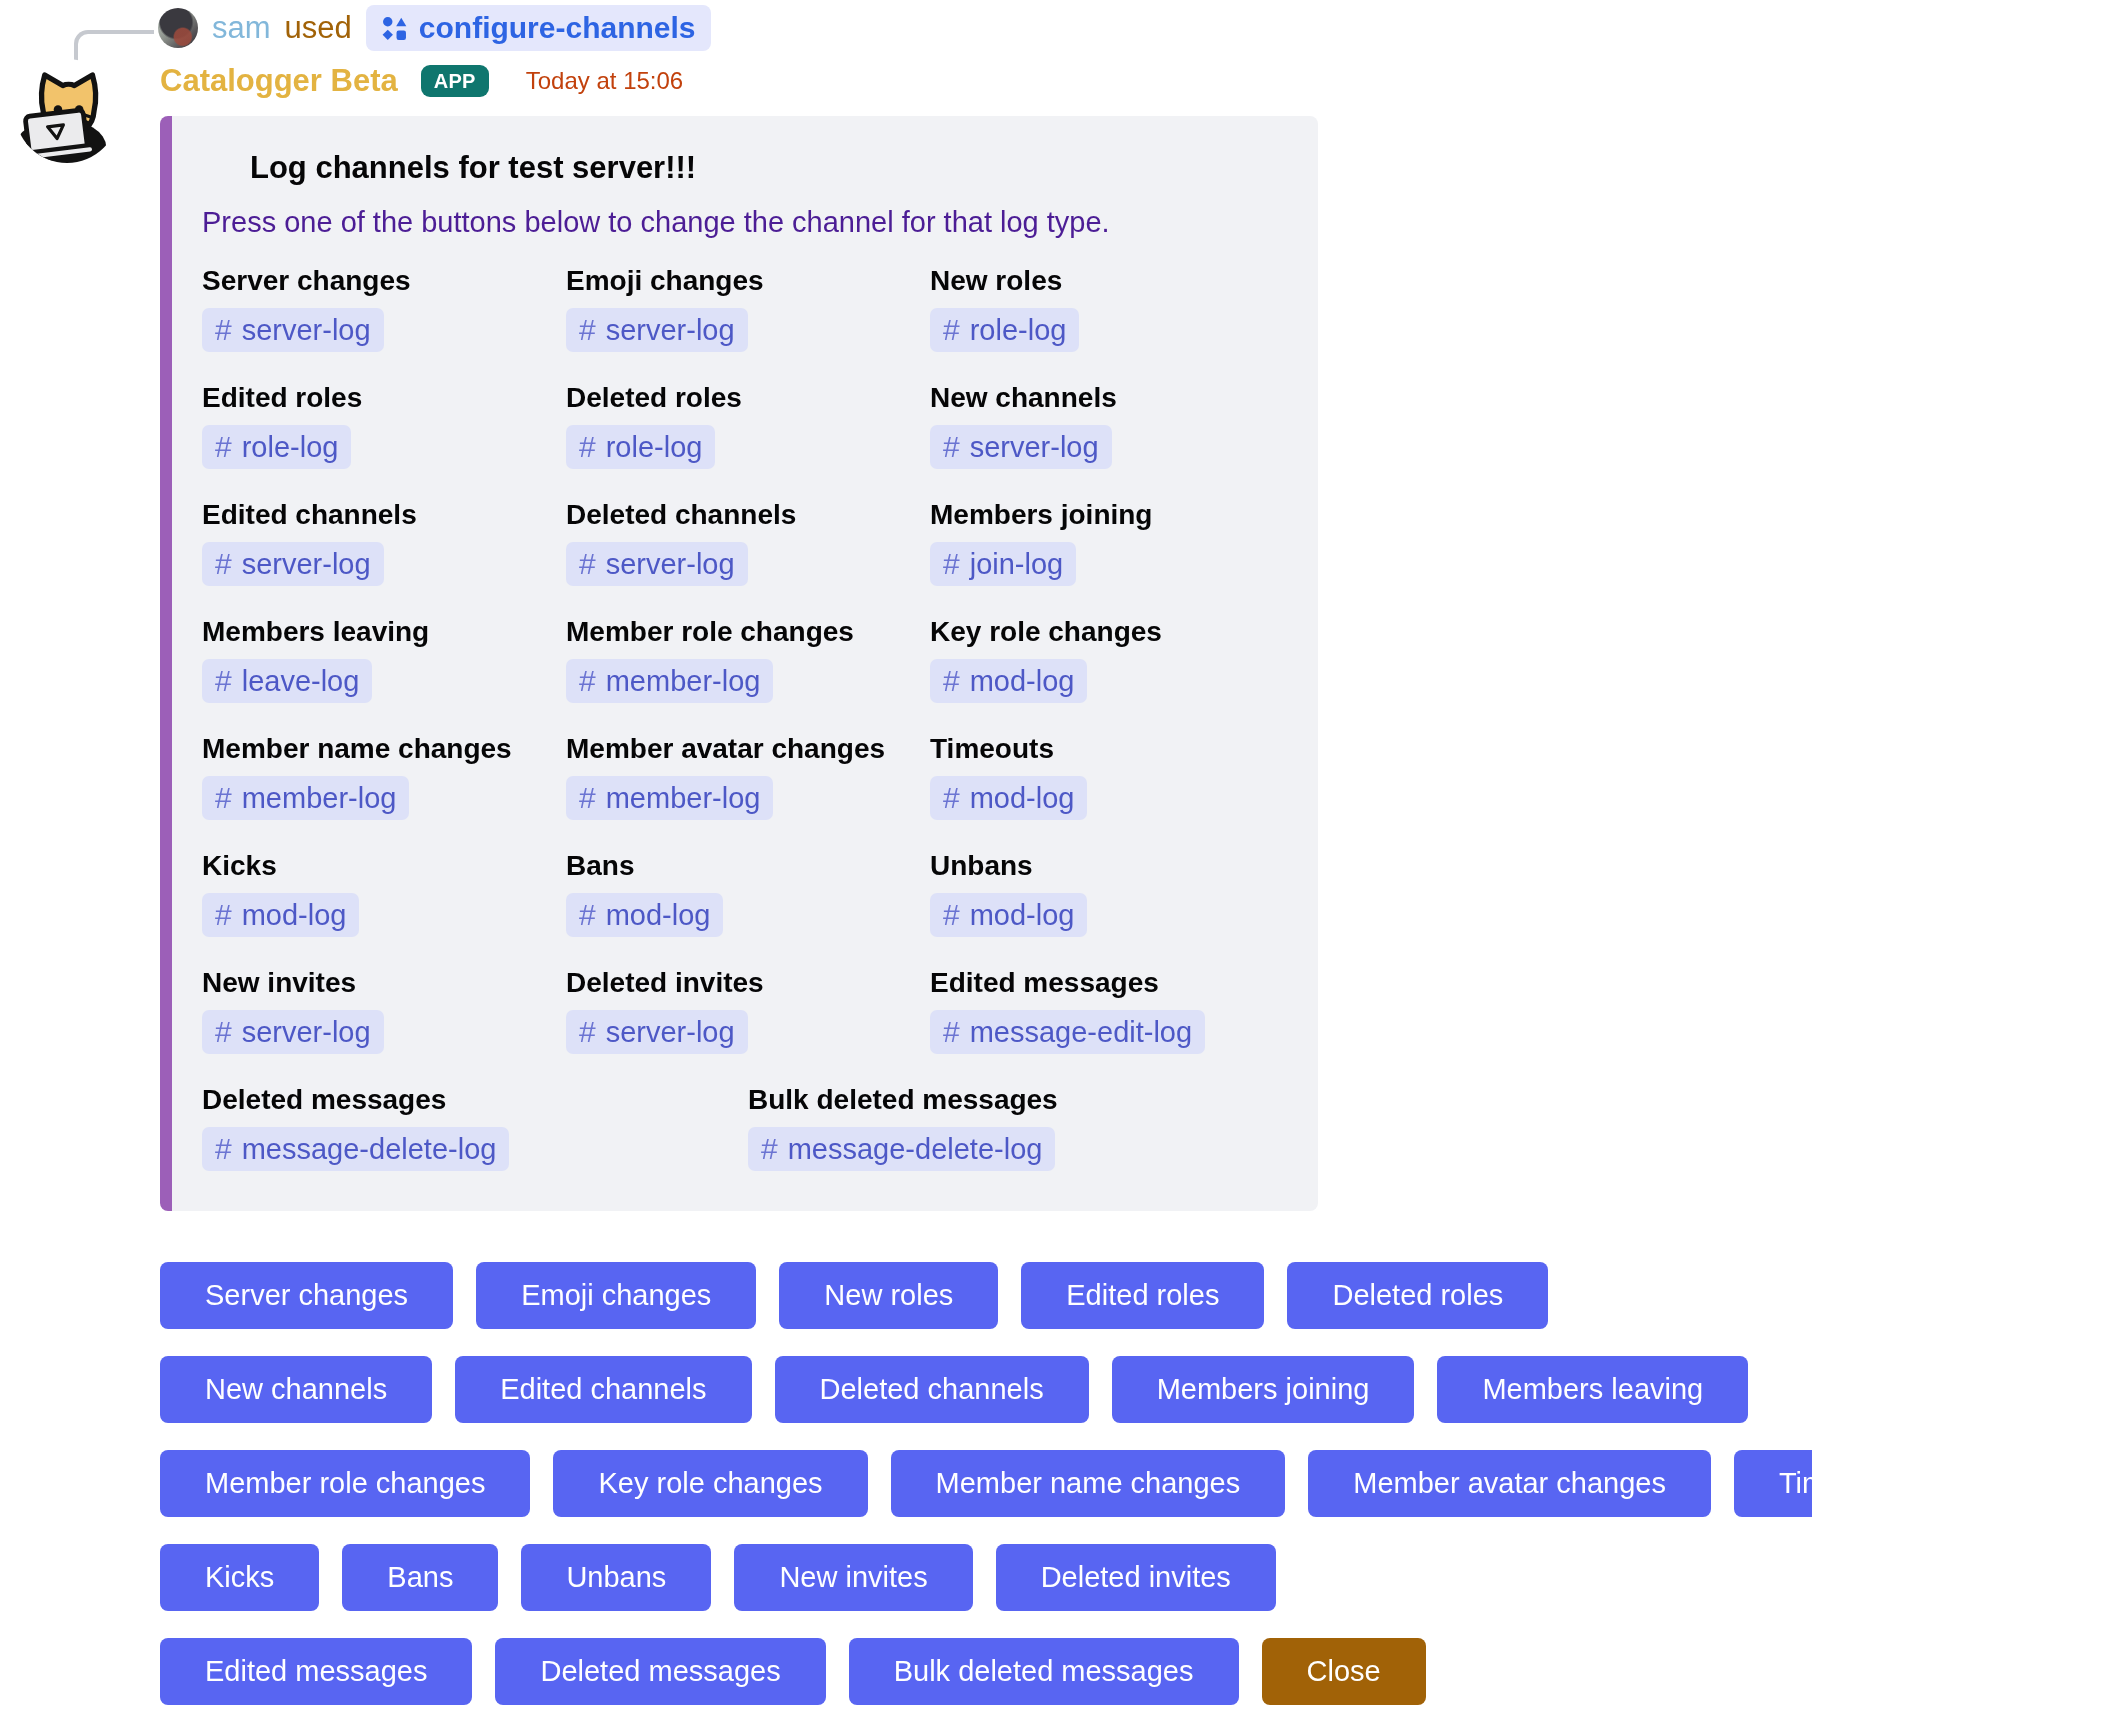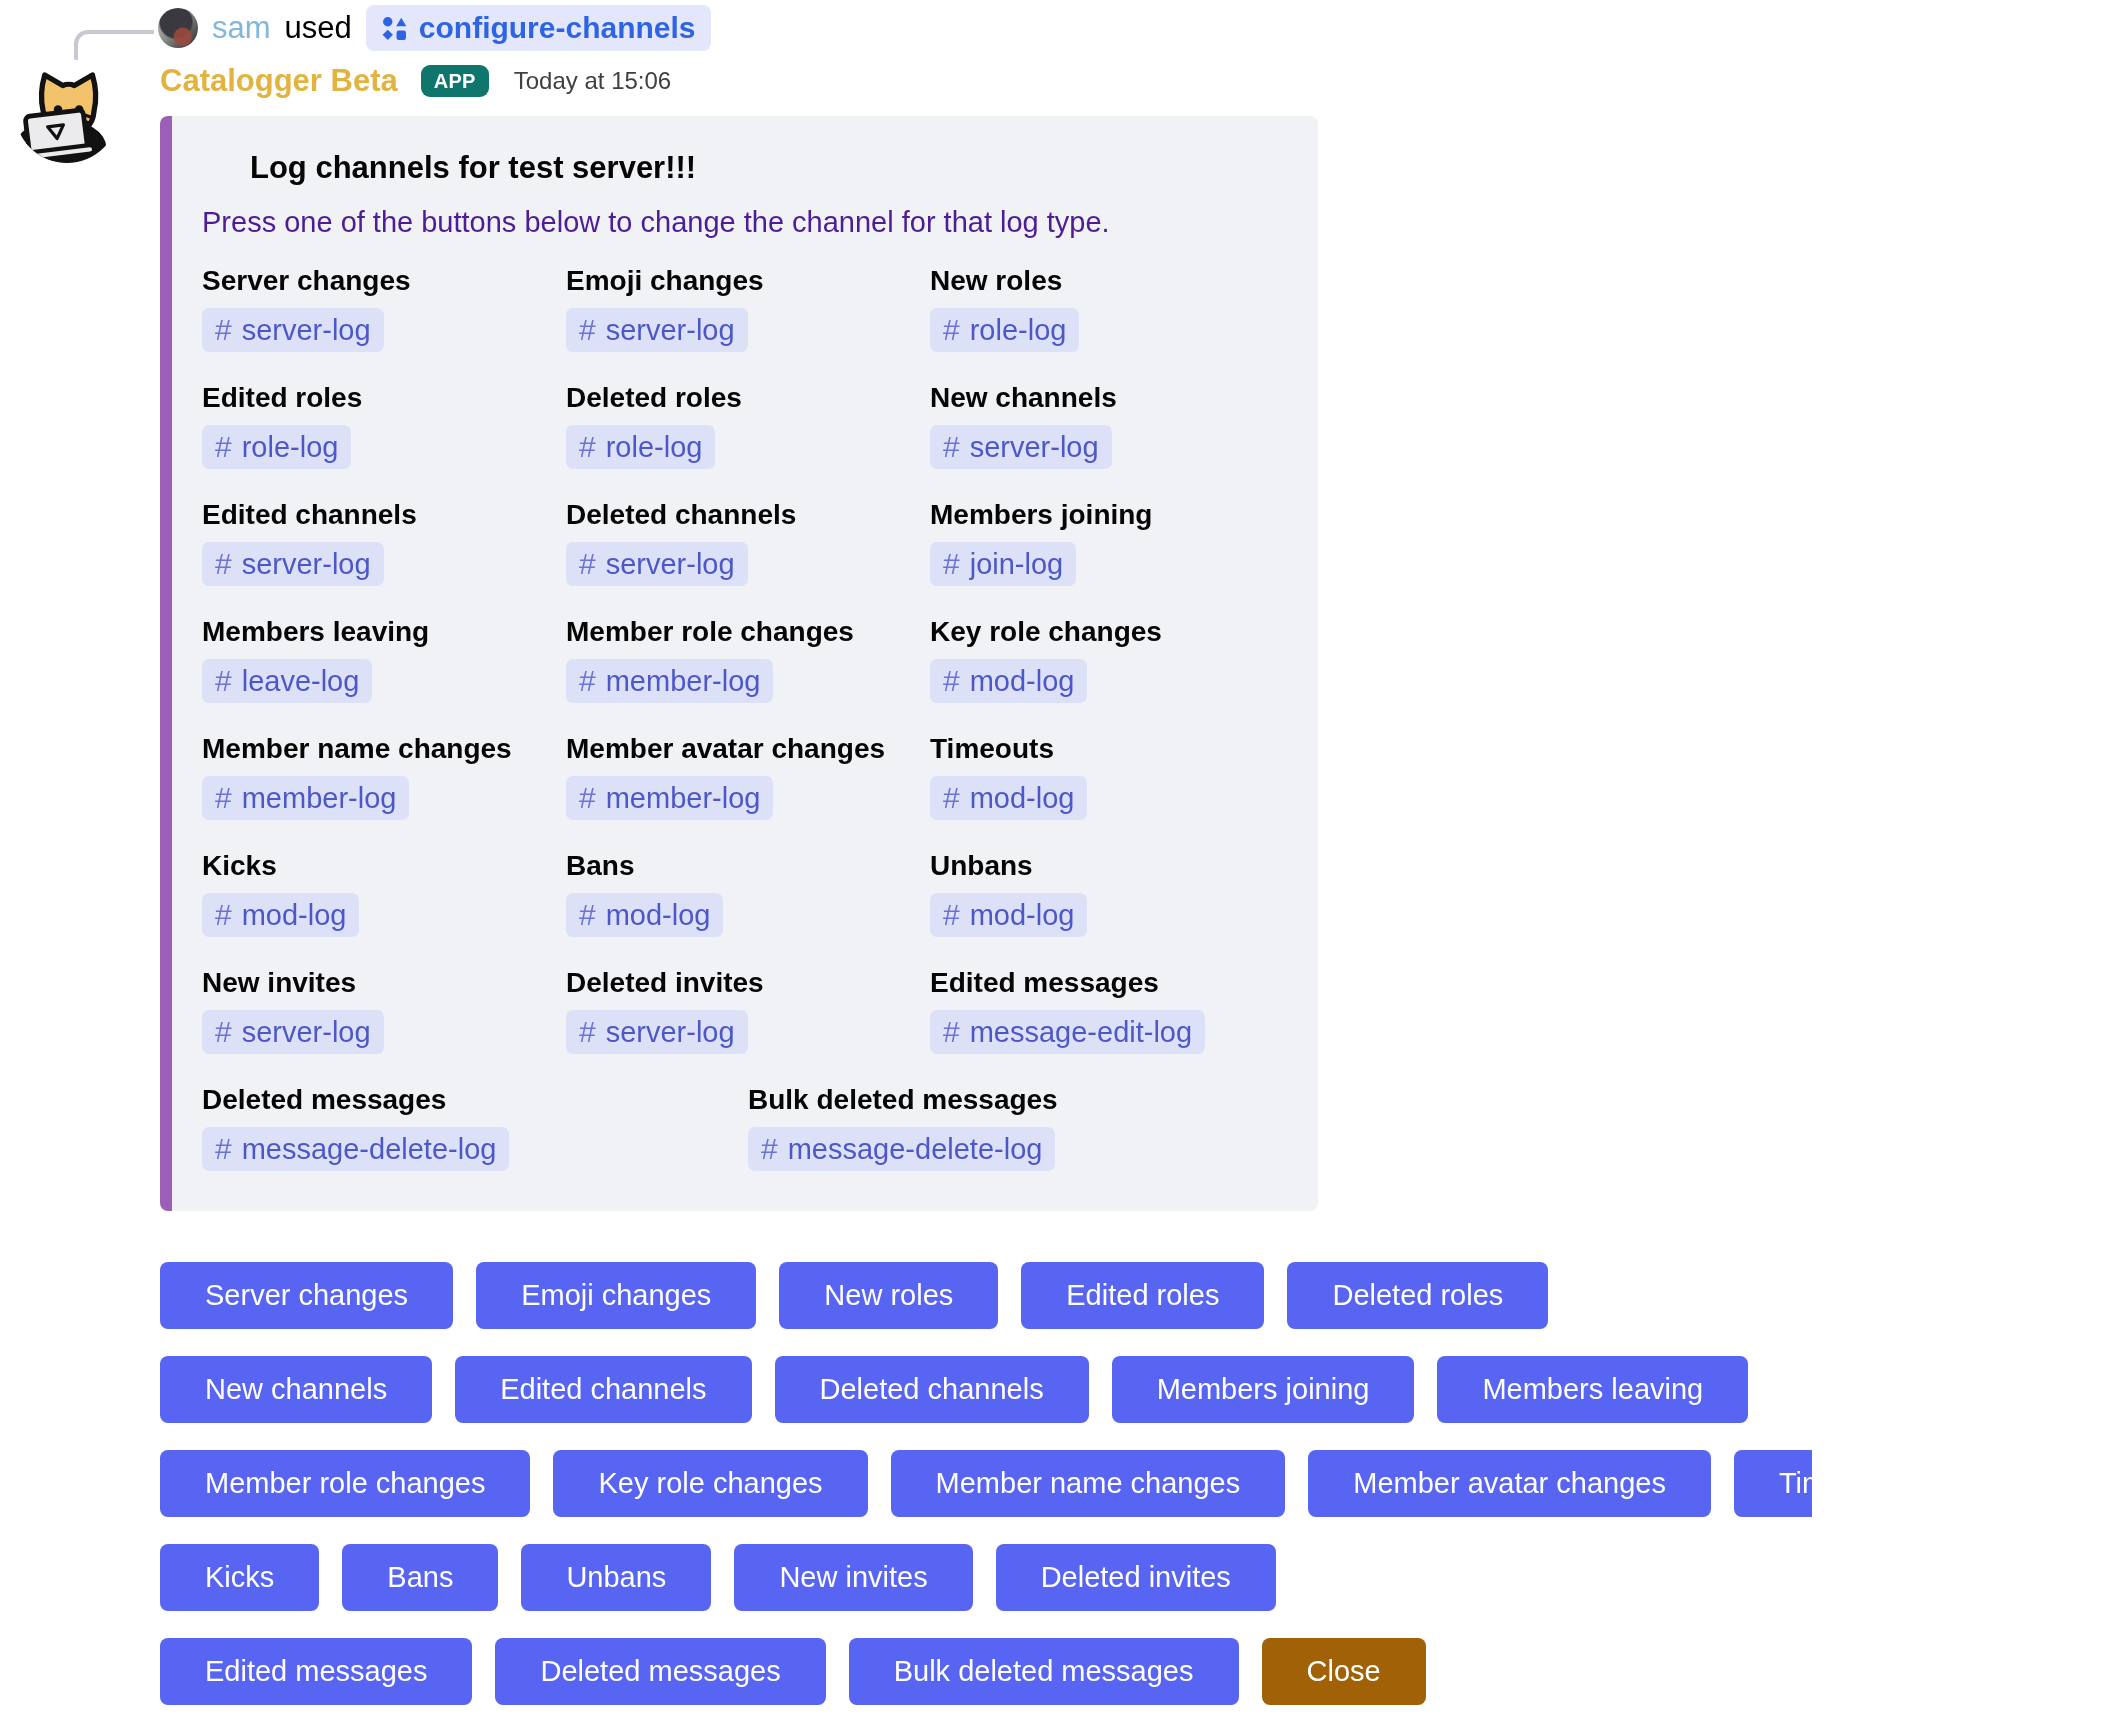--- a/index.html
+++ b/index.html
@@ -26,40 +26,40 @@
   }
   .reply-avatar{
     width:40px;height:40px;border-radius:50%;
     background:
       radial-gradient(circle at 62% 72%, rgba(158,74,60,.85) 0 22%, transparent 26%),
       radial-gradient(circle at 45% 35%, #3a393f 0 46%, transparent 52%),
       linear-gradient(135deg,#c5cfc6 0%,#8d928c 45%,#565356 75%,#2e2d32 100%);
     flex:0 0 auto;
   }
   .reply-user{font-size:31px;font-weight:500;color:#82b7da;}
-  .reply-action{font-size:31px;color:#000000;}
+  .reply-action{font-size:31px;color:#a16207;}
   .cmd-pill{
     display:flex;align-items:center;gap:11px;
     background:#e4e7fc;border-radius:8px;
     padding:6px 15px;cursor:pointer;justify-content:center;
   }
   .cmd-pill .cmd-label{font-size:30px;font-weight:600;color:#2d64e3;}
   .cmd-icon{width:27px;height:27px;color:#2d64e3;}
 
   
   .msg-avatar{position:absolute;left:14px;top:58px;width:106px;height:106px;cursor:pointer;}
   .content{position:absolute;left:160px;top:58px;width:1945px;}
   .header{display:flex;align-items:center;gap:23px;height:46px;}
   .author{font-size:31px;font-weight:600;color:#e3b341;cursor:pointer;}
   .app-badge{
     background:#0f766e;color:#ffffff;
     font-size:20px;font-weight:700;letter-spacing:.3px;
     padding:6px 13px;border-radius:9px;line-height:1;
   }
-  .timestamp{font-size:24px;color:#404040;margin-left:2px;}
+  .timestamp{font-size:24px;color:#c2410c;margin-left:14px;}
 
   
   .embed{
     margin-top:12px;
     width:1158px;box-sizing:border-box;
     background:#f1f2f5;
     border-left:12px solid #9c5fb8;
     border-radius:8px;
     padding:34px 36px 40px 30px;
   }

